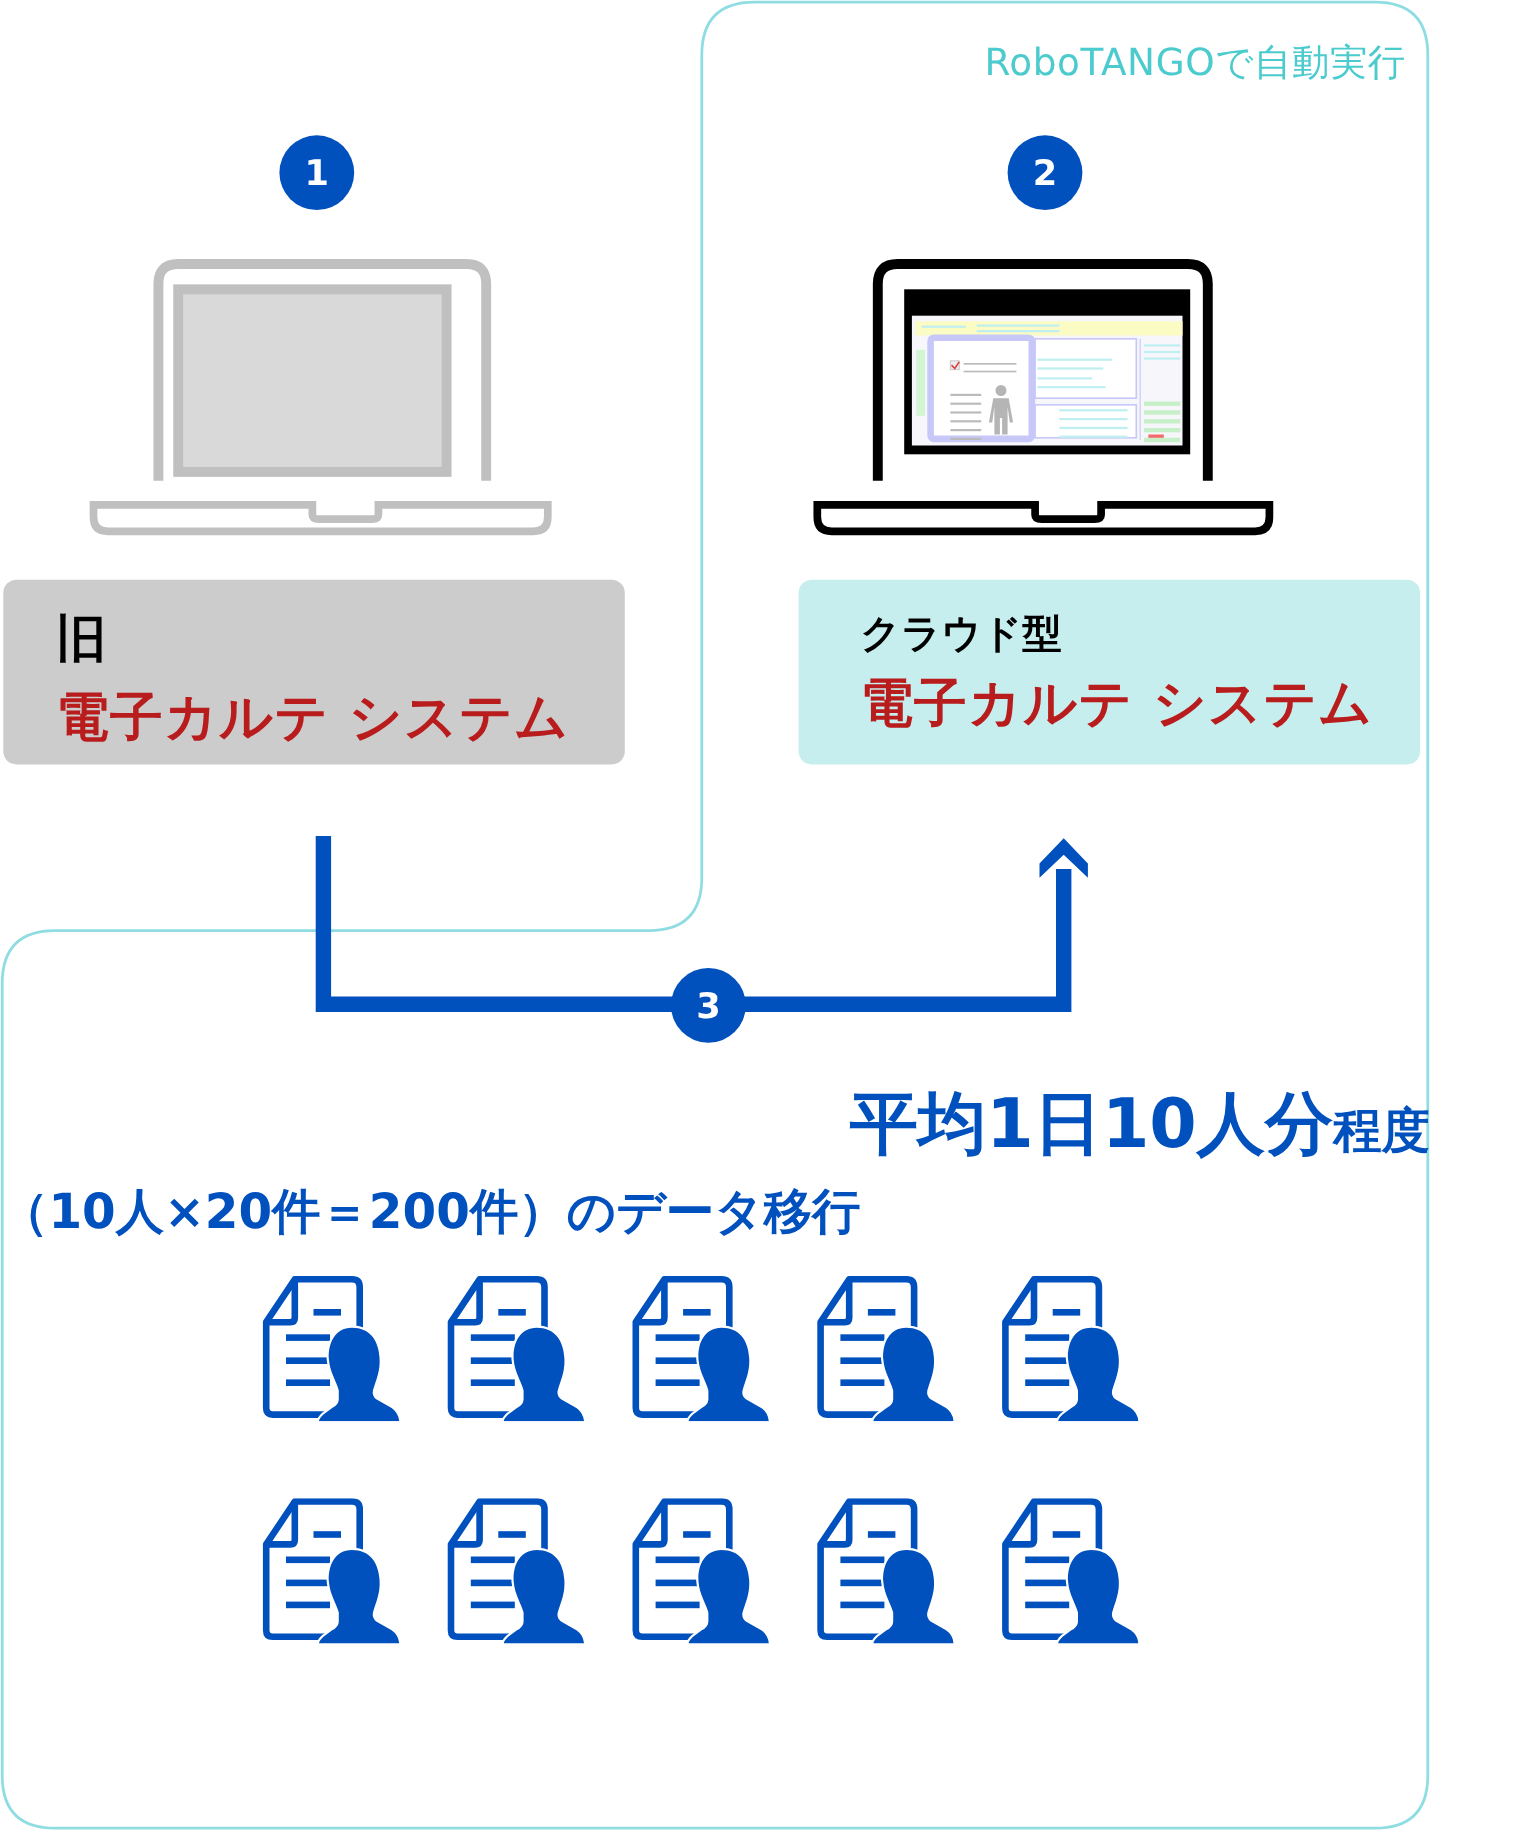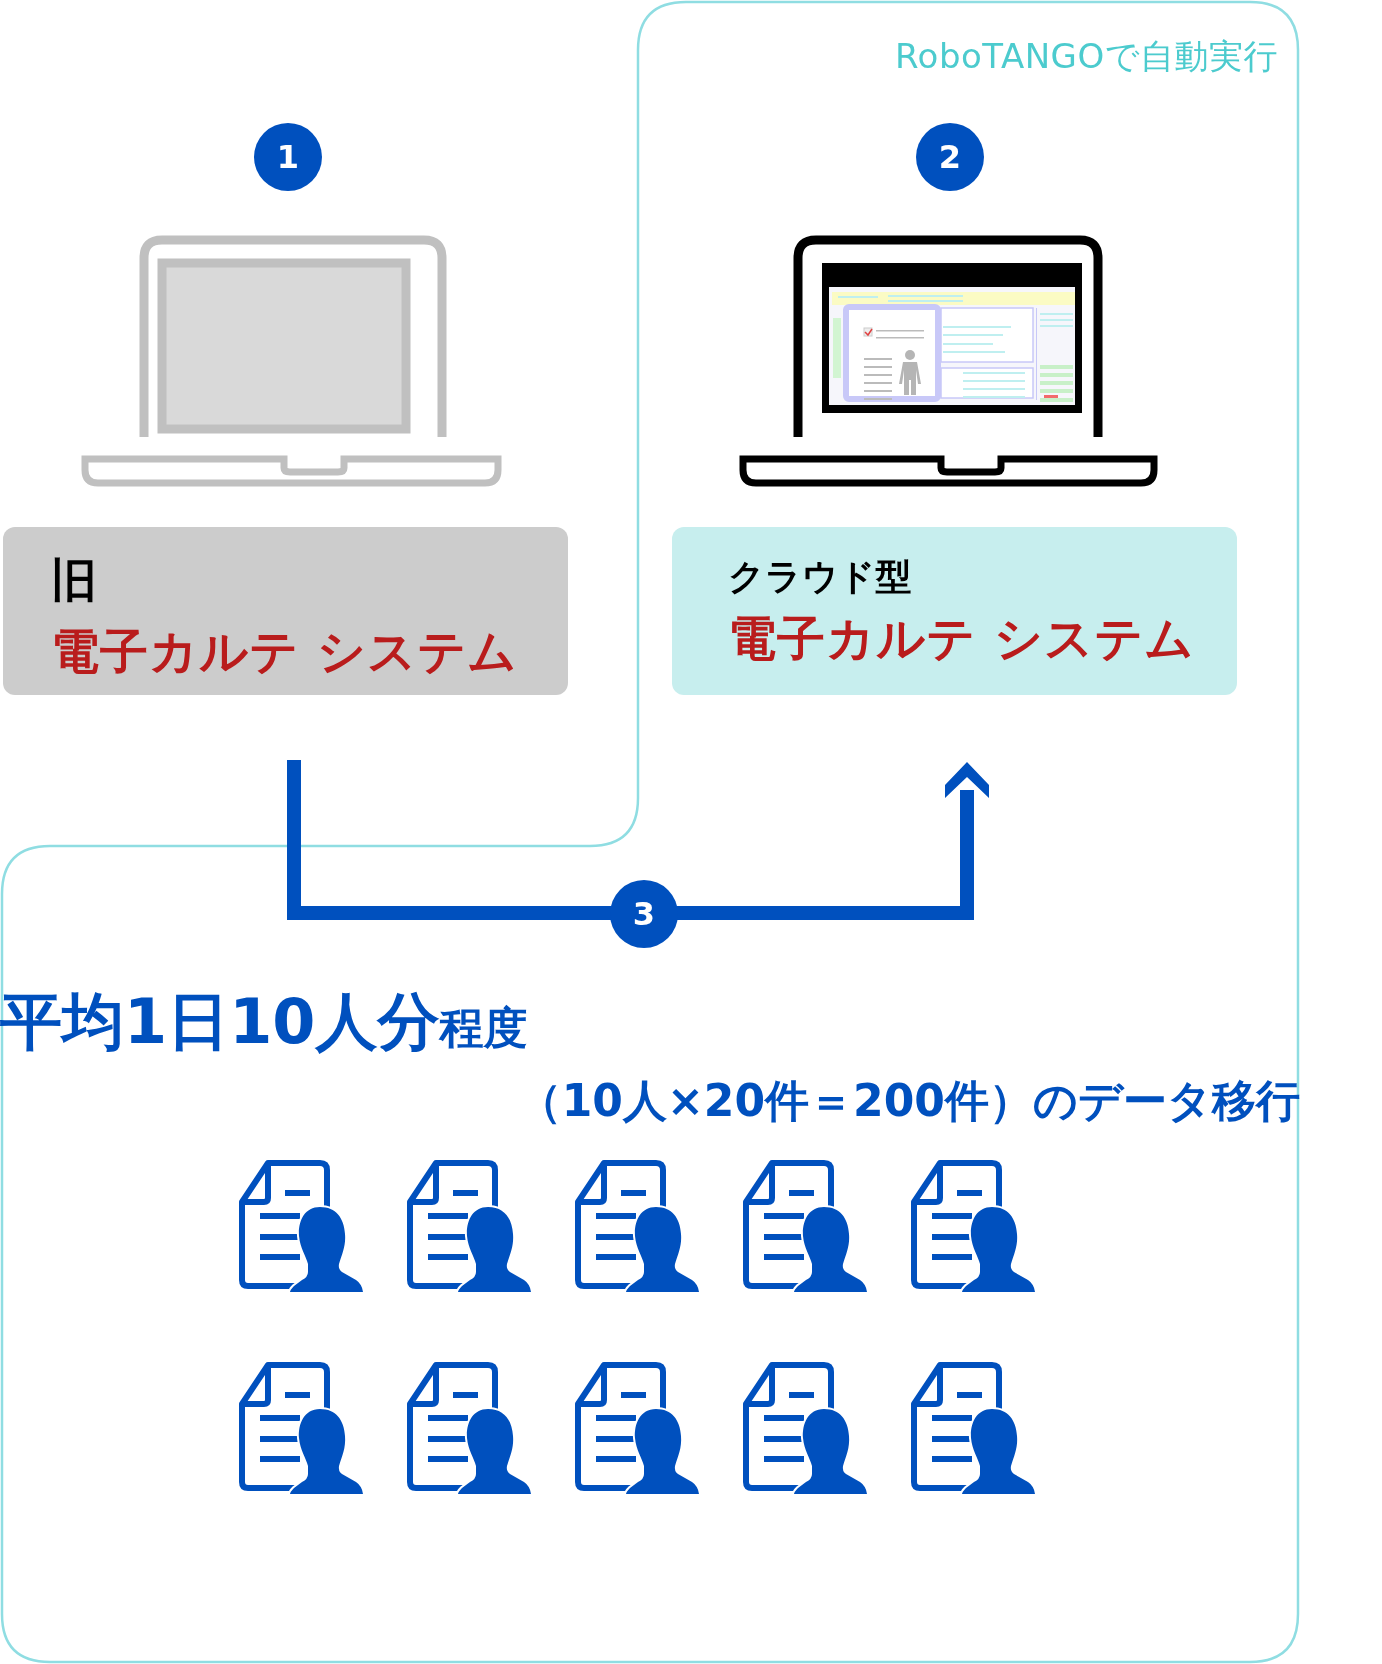--- a/index.html
+++ b/index.html
@@ -6,31 +6,31 @@
   body { width: 1382px; height: 1664px; position: relative; overflow: hidden;
          font-family: "DejaVu Sans", "Liberation Sans", sans-serif; }
   .layer { position: absolute; left: 0; top: 0; }
   .frame-label { position: absolute; right: 104px; top: 34px; font-size: 34px; font-weight: normal;
                  color: #4ccbce; letter-spacing: 0.5px; white-space: nowrap; }
   .step { position: absolute; width: 68px; height: 68px; border-radius: 50%; background: #0050be;
           color: #fff; font-weight: bold; font-size: 32px; display: flex; align-items: center;
           justify-content: center; font-family: "DejaVu Sans", sans-serif; }
   .system-box { position: absolute; height: 168px; border-radius: 12px; box-sizing: border-box; }
   .box-old { left: 3px; top: 527px; width: 565px; background: #cccccc; padding: 28px 0 0 48px; }
-  .box-new { left: 672px; top: 527px; width: 565px; background: #c7eeee; padding: 30px 0 0 56px; }
+  .box-new { left: 726px; top: 527px; width: 565px; background: #c7eeee; padding: 30px 0 0 56px; }
   .box-line1 { font-weight: bold; color: #000; line-height: 1.1; }
   .box-old .box-line1 { font-size: 46px; }
   .box-new .box-line1 { font-size: 36px; }
   .box-line2 { font-weight: bold; color: #b91c1c; font-size: 48px; margin-top: 14px; white-space: nowrap; letter-spacing: 1px; }
   .box-new .box-line2 { margin-top: 10px; }
-  .headline { position: absolute; left: 0; width: 1300px; text-align: left; top: 980px;
+  .headline { position: absolute; left: 0; width: 1300px; text-align: right; top: 980px;
               color: #0050be; font-weight: bold; white-space: nowrap; }
   .headline .big { font-size: 62px; }
   .headline .small { font-size: 44px; }
-  .subline { position: absolute; left: 0; width: 1300px; text-align: right; top: 1072px;
+  .subline { position: absolute; left: 0; width: 1300px; text-align: left; top: 1072px;
              color: #0050be; font-weight: bold; font-size: 44px; white-space: nowrap; }
   .records { position: absolute; left: 238px; top: 1160px; width: 830px; }
   .record-row { display: flex; gap: 43px; margin-bottom: 70px; }
   .record-icon { width: 125px; height: 132px; }
 </style>
 </head>
 <body>
 
 <svg class="layer" width="1382" height="1664">
   <path d="M 638 50 Q 638 2 686 2 L 1250 2 Q 1298 2 1298 50 L 1298 1614 Q 1298 1662 1250 1662 L 50 1662 Q 2 1662 2 1614 L 2 894 Q 2 846 50 846 L 590 846 Q 638 846 638 798 Z" fill="none" stroke="#8fdde2" stroke-width="2.5"></path>

